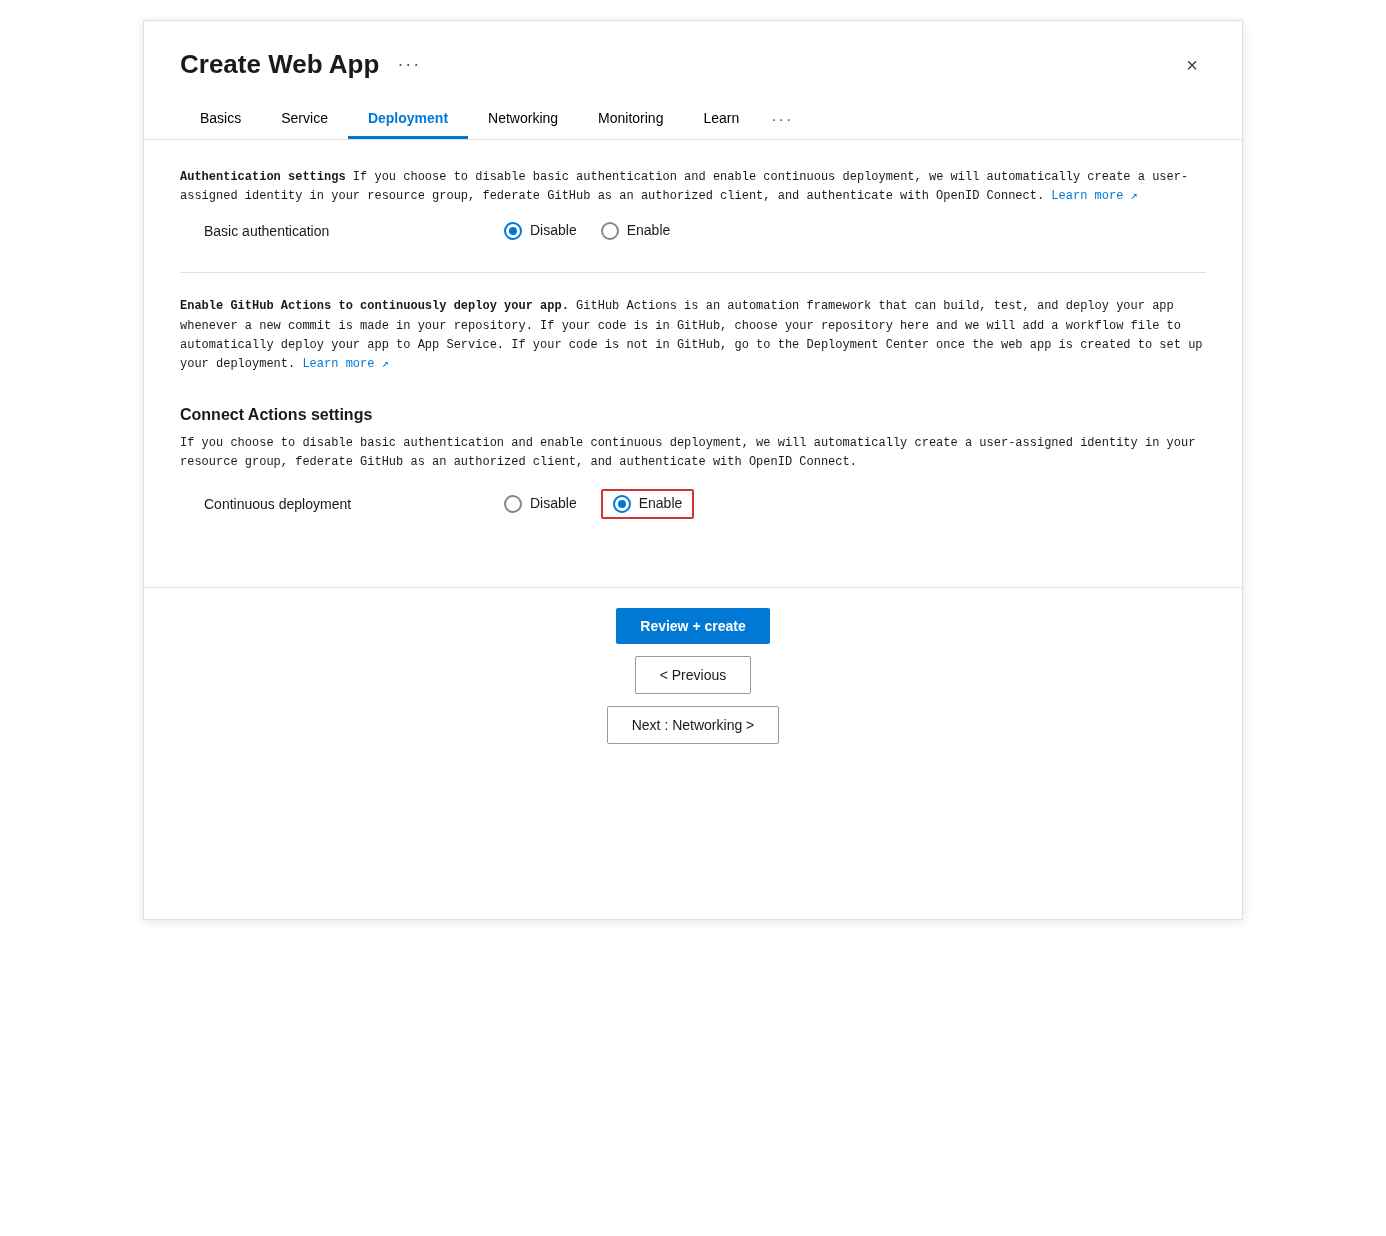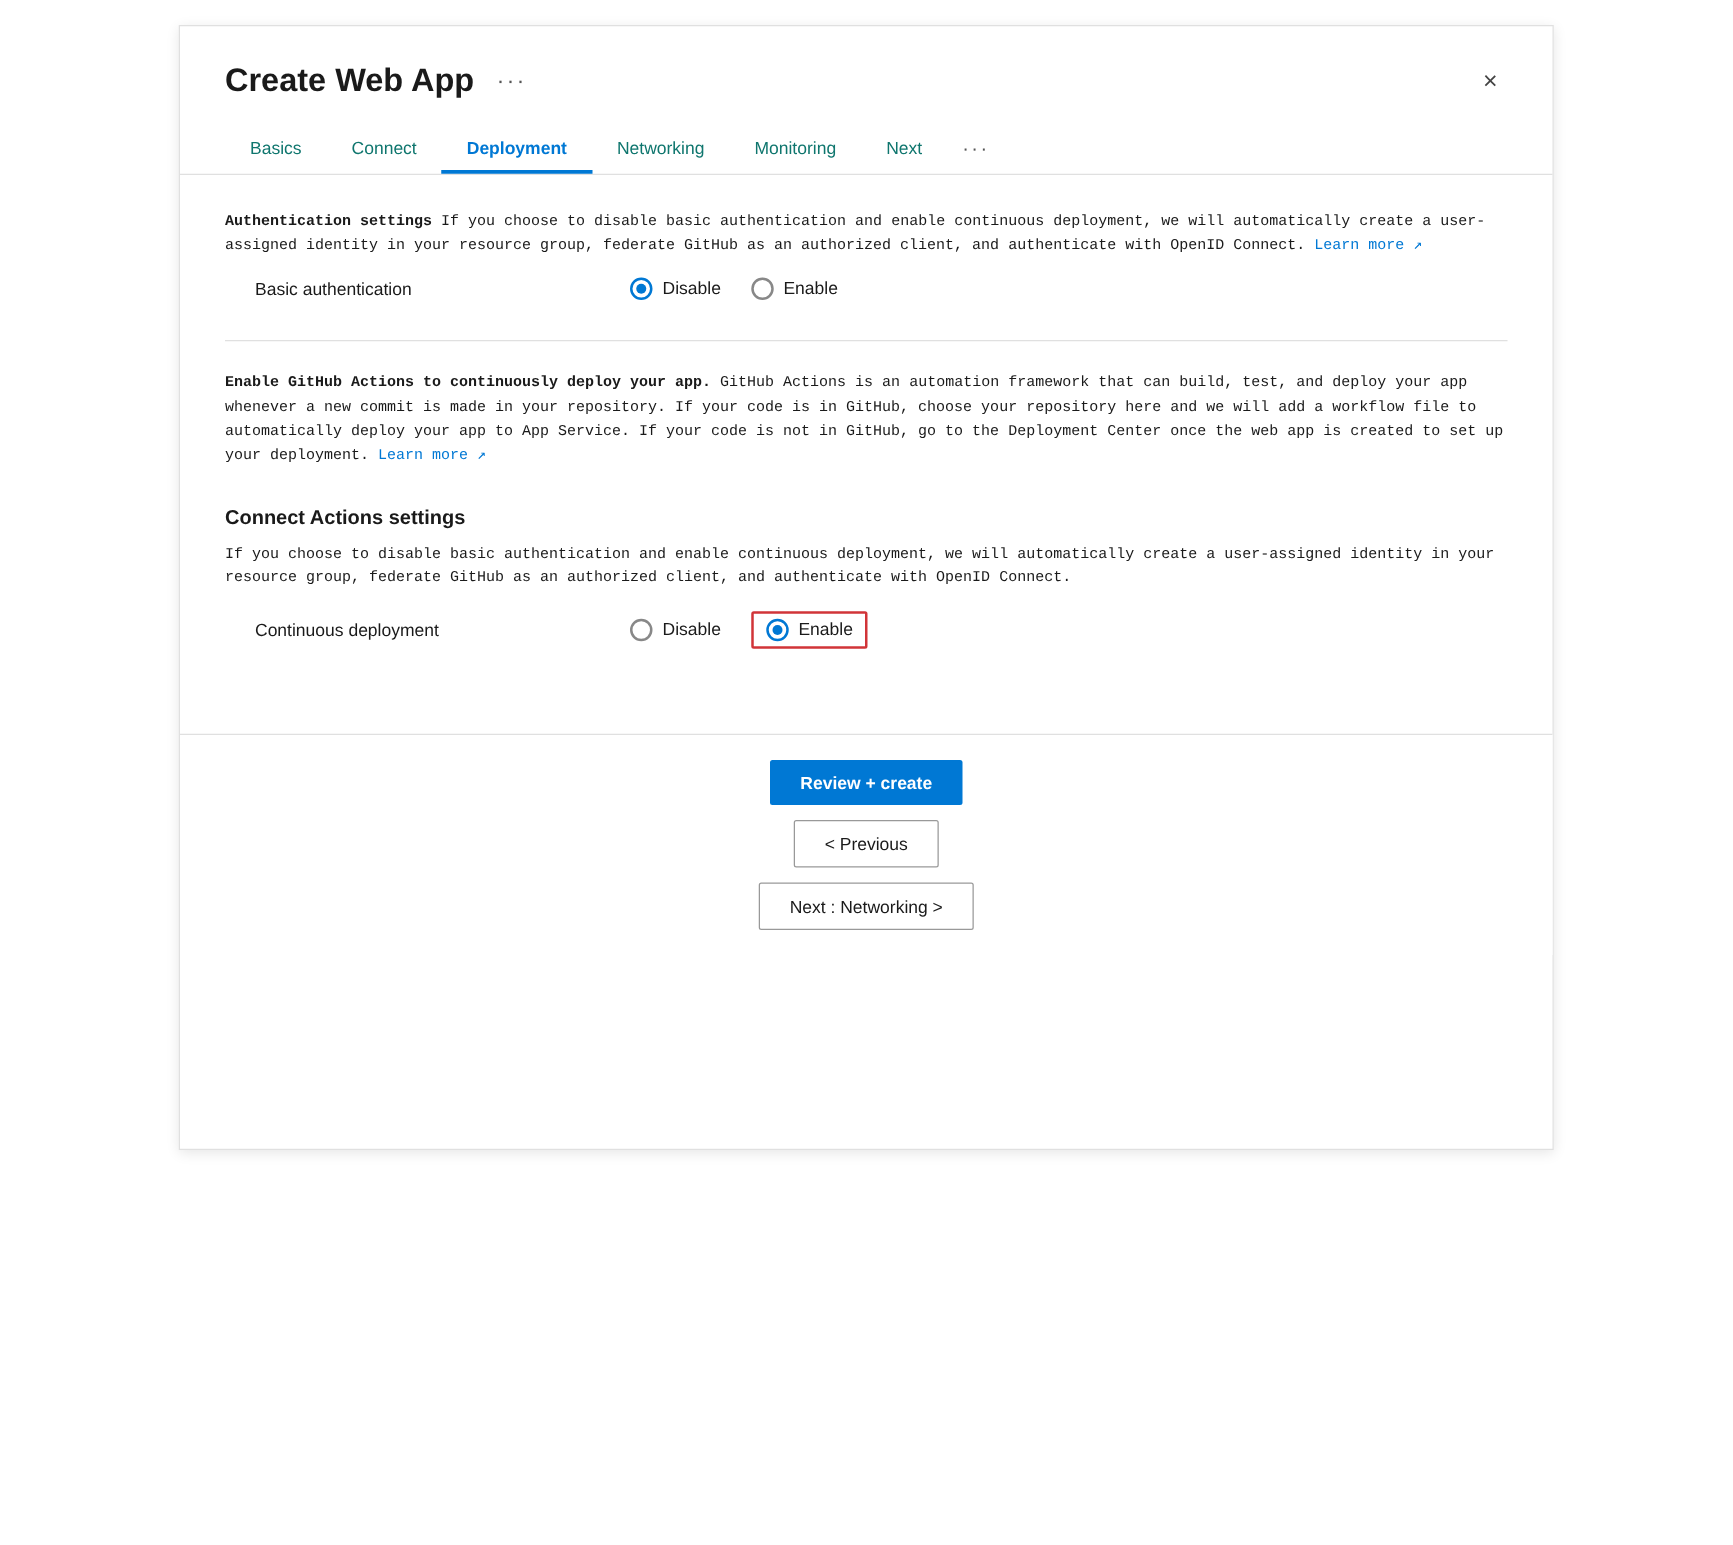--- a/index.html
+++ b/index.html
@@ -57,21 +57,21 @@
       padding: 20px 36px 0 36px;
       border-bottom: 1px solid #e0e0e0;
       display: flex;
       align-items: flex-end;
       gap: 0;
     }
     .tab {
       padding: 10px 20px;
       cursor: pointer;
       font-size: 14px;
-      color: #0f766e;
+      color: #000000;
       border-bottom: 3px solid transparent;
       white-space: nowrap;
       background: none;
       border-top: none;
       border-left: none;
       border-right: none;
     }
     .tab.active {
       color: #0078d4;
       border-bottom: 3px solid #0078d4;
@@ -212,25 +212,25 @@
   <div class="dialog-header">
     <div class="dialog-title-row">
       <span class="dialog-title">Create Web App</span>
       <button class="more-options-btn">···</button>
     </div>
     <button class="close-btn">×</button>
   </div>
 
   <div class="tabs-container">
     <button class="tab">Basics</button>
-    <button class="tab">Connect</button>
+    <button class="tab">Service</button>
     <button class="tab active">Deployment</button>
     <button class="tab">Networking</button>
     <button class="tab">Monitoring</button>
-    <button class="tab">Next</button>
+    <button class="tab">Learn</button>
     <button class="tab-more">···</button>
   </div>
 
   <div class="content">
 
     <div class="section">
       <p class="section-text">
         <strong>Authentication settings</strong><span> If you choose to disable basic authentication and enable continuous deployment, we will automatically create a user-assigned identity in your resource group, federate GitHub as an authorized client, and authenticate with OpenID Connect.</span> <a class="learn-more">Learn more</a>
       </p>
       <div class="field-row">

